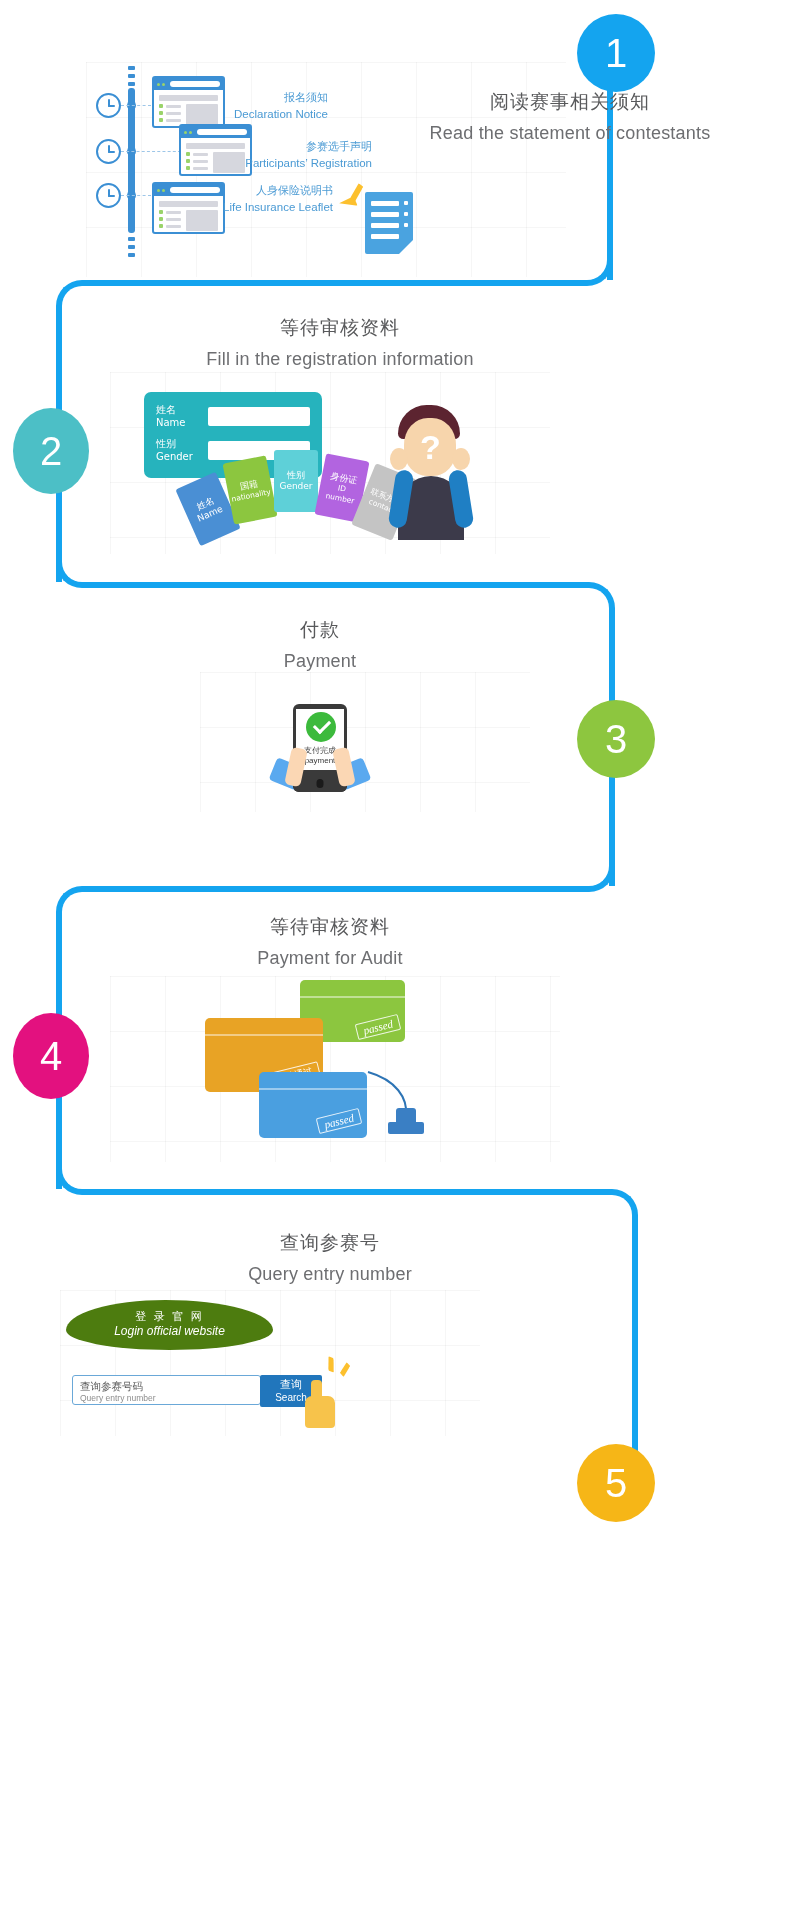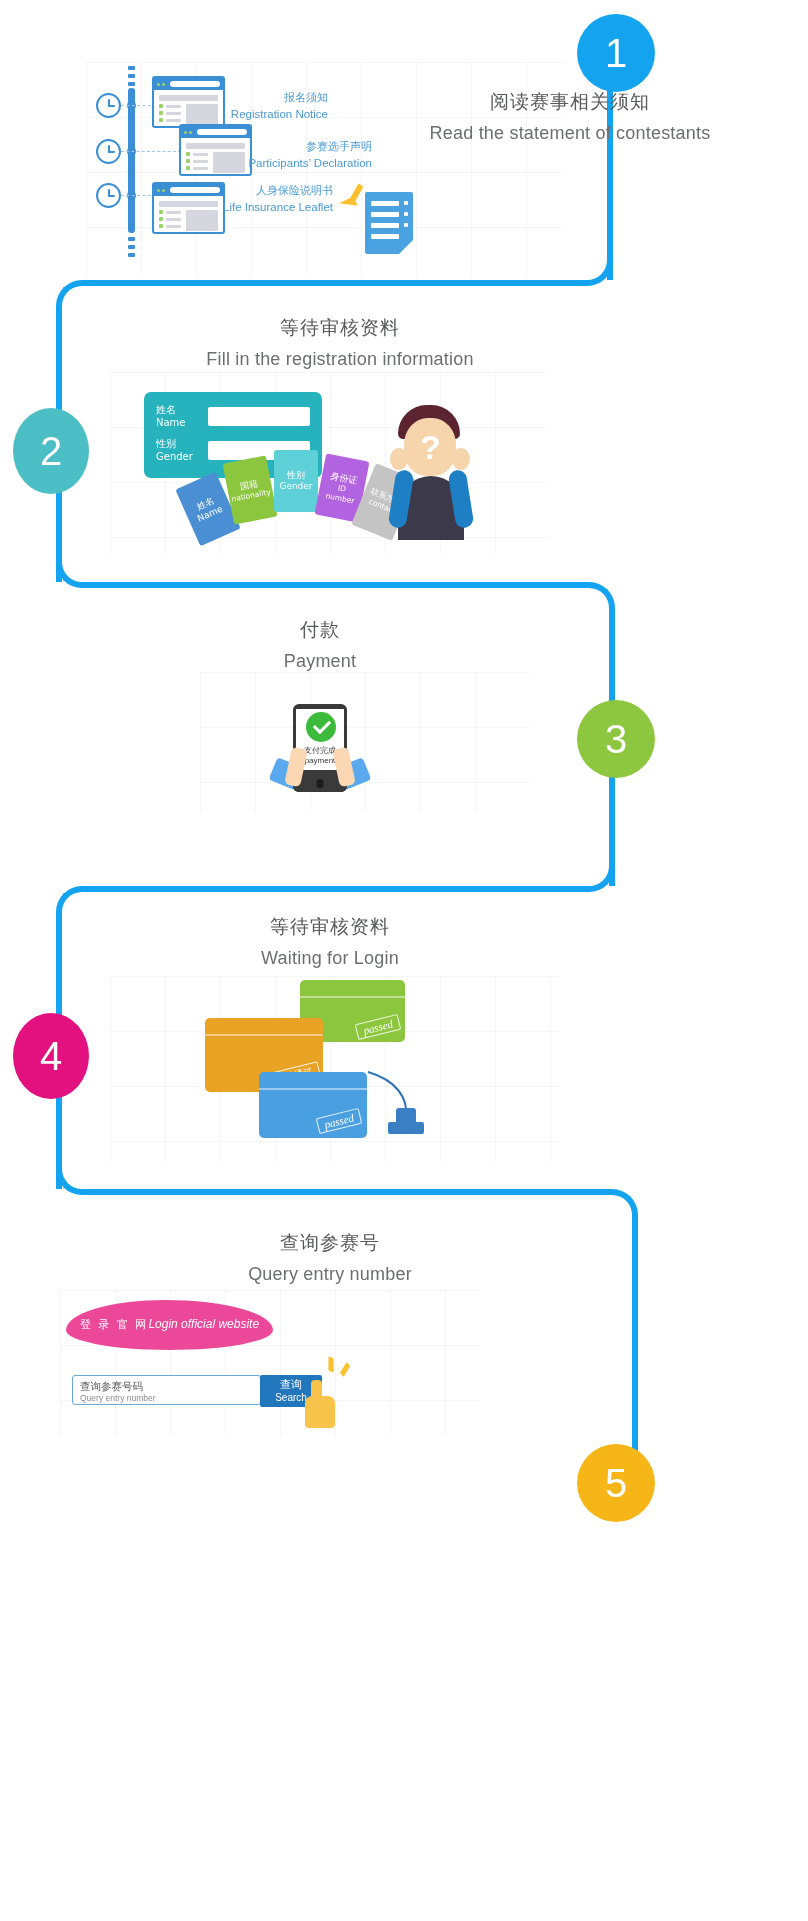--- a/index.html
+++ b/index.html
@@ -148,22 +148,22 @@
     border:1.5px solid rgba(255,255,255,.85); padding:1px 6px; border-radius:2px;
     font-family:"Liberation Serif", serif; font-style:italic;
   }
   .stamp.cn { font-family:"DejaVu Sans", sans-serif; font-style:normal; font-size:9px; }
   .stamper-head { position:absolute; background:#3a7fc4; border-radius:3px 3px 0 0; }
   .stamper-base { position:absolute; background:#3a7fc4; border-radius:2px; }
   .arrowcurve { position:absolute; }
 
   
   .brush {
-    position:absolute; background:#ec4899; border-radius:48% 52% 50% 50%/60% 60% 40% 40%;
-    display:flex; flex-direction:row; align-items:center; justify-content:center;
+    position:absolute; background:#4d7c0f; border-radius:48% 52% 50% 50%/60% 60% 40% 40%;
+    display:flex; flex-direction:column; align-items:center; justify-content:center;
     color:#ffffff; line-height:1.3;text-align:center;
   }
   .brush .cn { font-size:11px; letter-spacing:2px; font-family:"DejaVu Sans",sans-serif; }
   .brush .en { font-size:12px;font-style:italic; }
   .qbox {
     position:absolute; background:#ffffff; border:1.5px solid #6aa8d8; border-radius:3px;
     padding:4px 7px; line-height:1.25;
   }
   .qbox .cn { font-size:10.5px; color:#5a5a5a; font-family:"DejaVu Sans",sans-serif; }
   .qbox .en { font-size:8.5px; color:#8d8d8d; }
@@ -262,21 +262,21 @@
               <span class="b"></span>
               <span class="l"></span>
             </div>
         </div>
         <div class="rcol"></div>
       </div>
     </div>
   </div>
   <div class="doclabel" style="left:180px; top:78px; width:148px;margin-top:12px;">
     <div class="cn">报名须知</div>
-    <div class="en">Registration Notice</div>
+    <div class="en">Declaration Notice</div>
   </div>
 
   <div class="win" style="left:179px; top:124px; width:73px; height:52px;">
     <div class="bar">
         <span class="d"></span>
         <span class="d"></span>
         <span class="url"></span>
       </div>
     <div class="body">
       <div class="wide"></div>
@@ -294,21 +294,21 @@
               <span class="b"></span>
               <span class="l"></span>
             </div>
         </div>
         <div class="rcol"></div>
       </div>
     </div>
   </div>
   <div class="doclabel" style="left:204px; top:139px; width:168px;">
     <div class="cn">参赛选手声明</div>
-    <div class="en">Participants’  Declaration</div>
+    <div class="en">Participants’  Registration</div>
   </div>
 
   <div class="win" style="left:152px; top:182px; width:73px; height:52px;">
     <div class="bar">
         <span class="d"></span>
         <span class="d"></span>
         <span class="url"></span>
       </div>
     <div class="body">
       <div class="wide"></div>
@@ -447,21 +447,21 @@
   <div class="hand" style="left:336px; top:748px; width:16px; height:38px; transform:rotate(-12deg);"></div>
 
   <div class="grid-bg" style="left:110px; top:976px; width:450px; height:186px;"></div>
 
   <div class="badge" style="left:13px; top:1013px; background:#e3117f; border-radius:50%;">
     <span>4</span>
   </div>
 
   <div class="head" style="left:150px; top:912px; width:360px;">
     <div class="cn">等待审核资料</div>
-    <div class="en">Waiting for Login</div>
+    <div class="en">Payment for Audit</div>
   </div>
 
   <div class="env" style="left:300px; top:980px; width:105px; height:62px; background:#8cc63f;">
     <div class="flapline"></div>
     <div class="stamp" style="right:5px; bottom:7px; transform:rotate(-14deg);">passed</div>
   </div>
   <div class="env" style="left:205px; top:1018px; width:118px; height:74px; background:#e8a325;">
     <div class="flapline"></div>
     <div class="stamp cn" style="right:3px; bottom:8px; transform:rotate(-14deg);">审核通过</div>
   </div>

